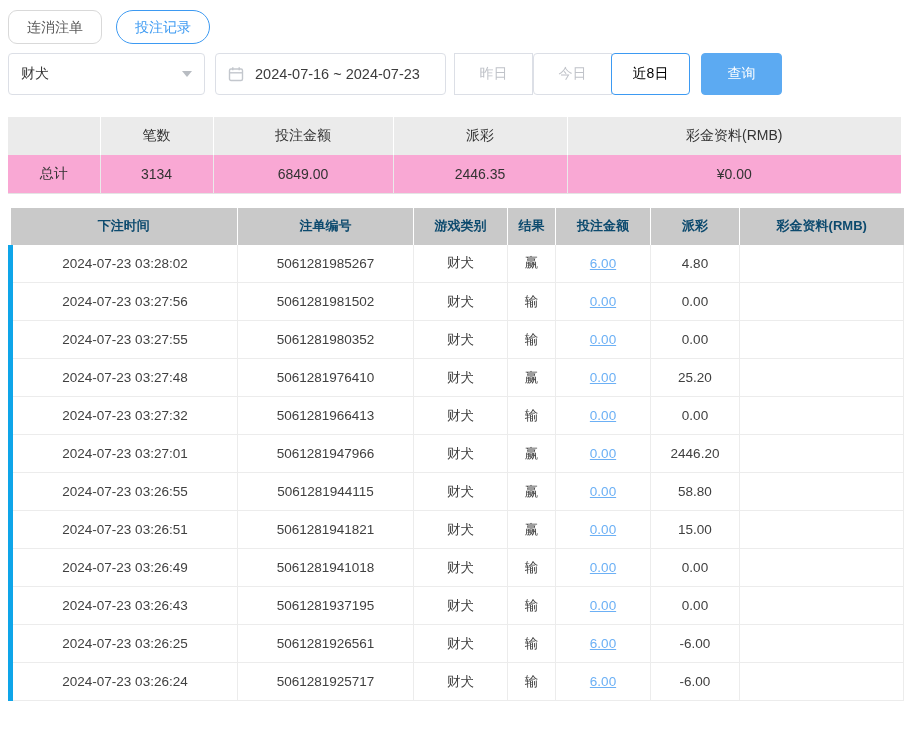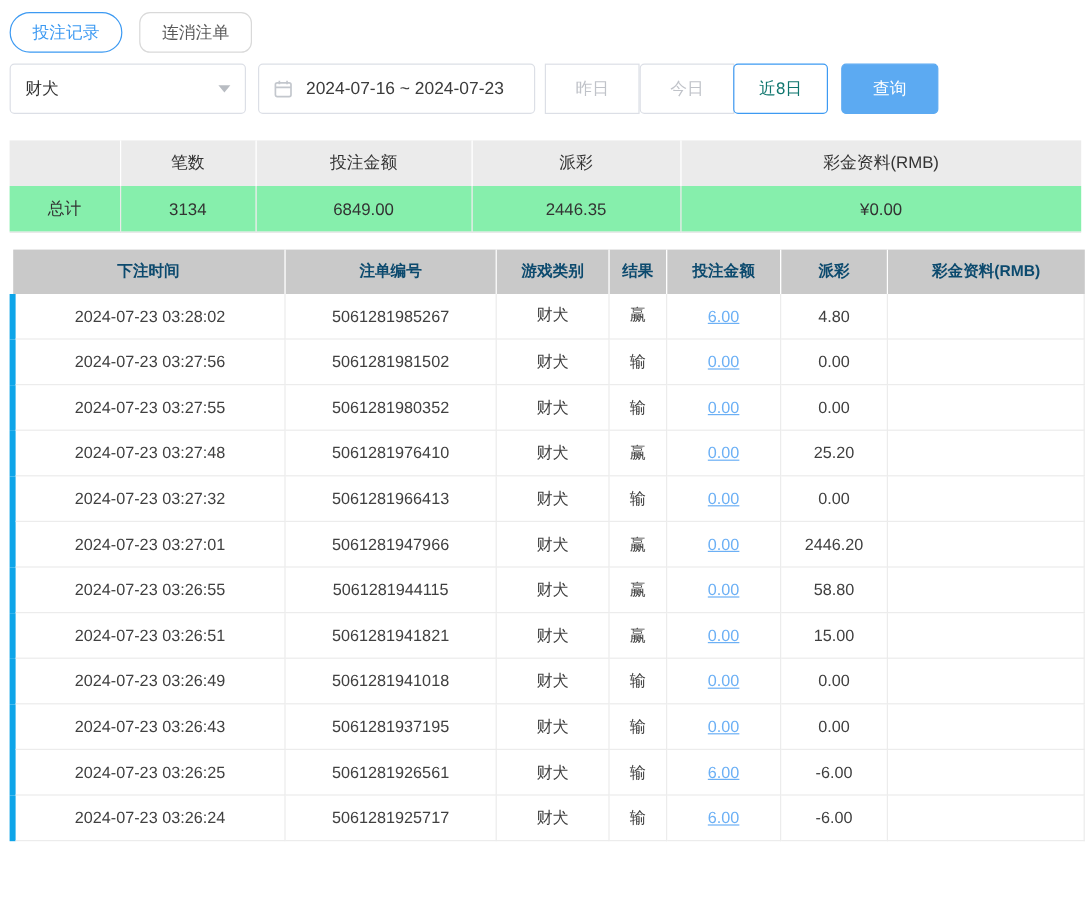--- a/index.html
+++ b/index.html
@@ -48,39 +48,39 @@
   .cal-icon { flex: 0 0 auto; }
   .btn-group { display: flex; margin-left: 9px; }
   .qbtn {
     width: 79px; height: 42px;
     background: #fff; border: 1px solid #dcdfe6;
     font-size: 14px; color: #c0c3c9; cursor: pointer; font-family: inherit;
     margin-left: -1px; position: relative;
   }
   .qbtn.first { border-radius: 4px 0 0 4px; margin-left: 0; }
   .qbtn.last  { border-radius: 4px; }
-  .qbtn.active { border-color: #3d9af2; color: #0f766e; z-index: 2; }
+  .qbtn.active { border-color: #3d9af2; color: #000000; z-index: 2; }
   .query-btn {
     margin-left: 11px; width: 81px; height: 42px;
     background: #5caaf2; border: 1px solid #5caaf2; border-radius: 4px;
     color: #fff; font-size: 14px; cursor: pointer; font-family: inherit;
   }
 
   
   table { border-collapse: collapse; table-layout: fixed; }
   .summary { margin: 22px 0 0 8px; width: 893px; }
   .summary thead th {
     height: 38px; background: #ebebeb; font-weight: normal;
     font-size: 14px; color: #333; text-align: center;
     border-right: 1px solid #ffffff;
   }
   .summary thead th:last-child { border-right: none; }
   .summary tbody td {
     height: 38px; font-size: 14px; color: #333; text-align: center;
-    border-right: 1px solid #eaeaea; border-bottom: 1px solid #e4e4e4; background: #86efac;
+    border-right: 1px solid #eaeaea; border-bottom: 1px solid #e4e4e4; background: #f9a8d4;
   }
   .summary tbody td:last-child { border-right: none; }
 
   
   .records { margin: 14px 0 0 8px; width: 893px; }
   .records thead th {
     height: 37px; background: #c9c9c9; color: #0c4a6e;
     font-size: 13px; font-weight: bold; text-align: center;
     border-right: 1px solid #ffffff;
   }
@@ -93,22 +93,22 @@
   .records tbody td:first-child { border-left: 5px solid #0ea5e9; }
   .bet-link { color: #6cb0f5; text-decoration: underline; cursor: pointer; }
   .negative { color: #f25e5e; }
 </style>
 </head>
 <body>
 
 <div class="page">
 
   <div class="tabs">
+    <button class="tab">连消注单</button>
     <button class="tab active">投注记录</button>
-    <button class="tab">连消注单</button>
   </div>
 
   <div class="toolbar">
     <div class="select">
       <span>财犬</span>
       <span class="caret"></span>
     </div>
     <div class="date-input">
       <svg class="cal-icon" width="16" height="16" viewBox="0 0 16 16">
         <rect x="1.5" y="3" width="13" height="11.5" rx="1.5" fill="none" stroke="#c3c7cd" stroke-width="1.4"></rect>

